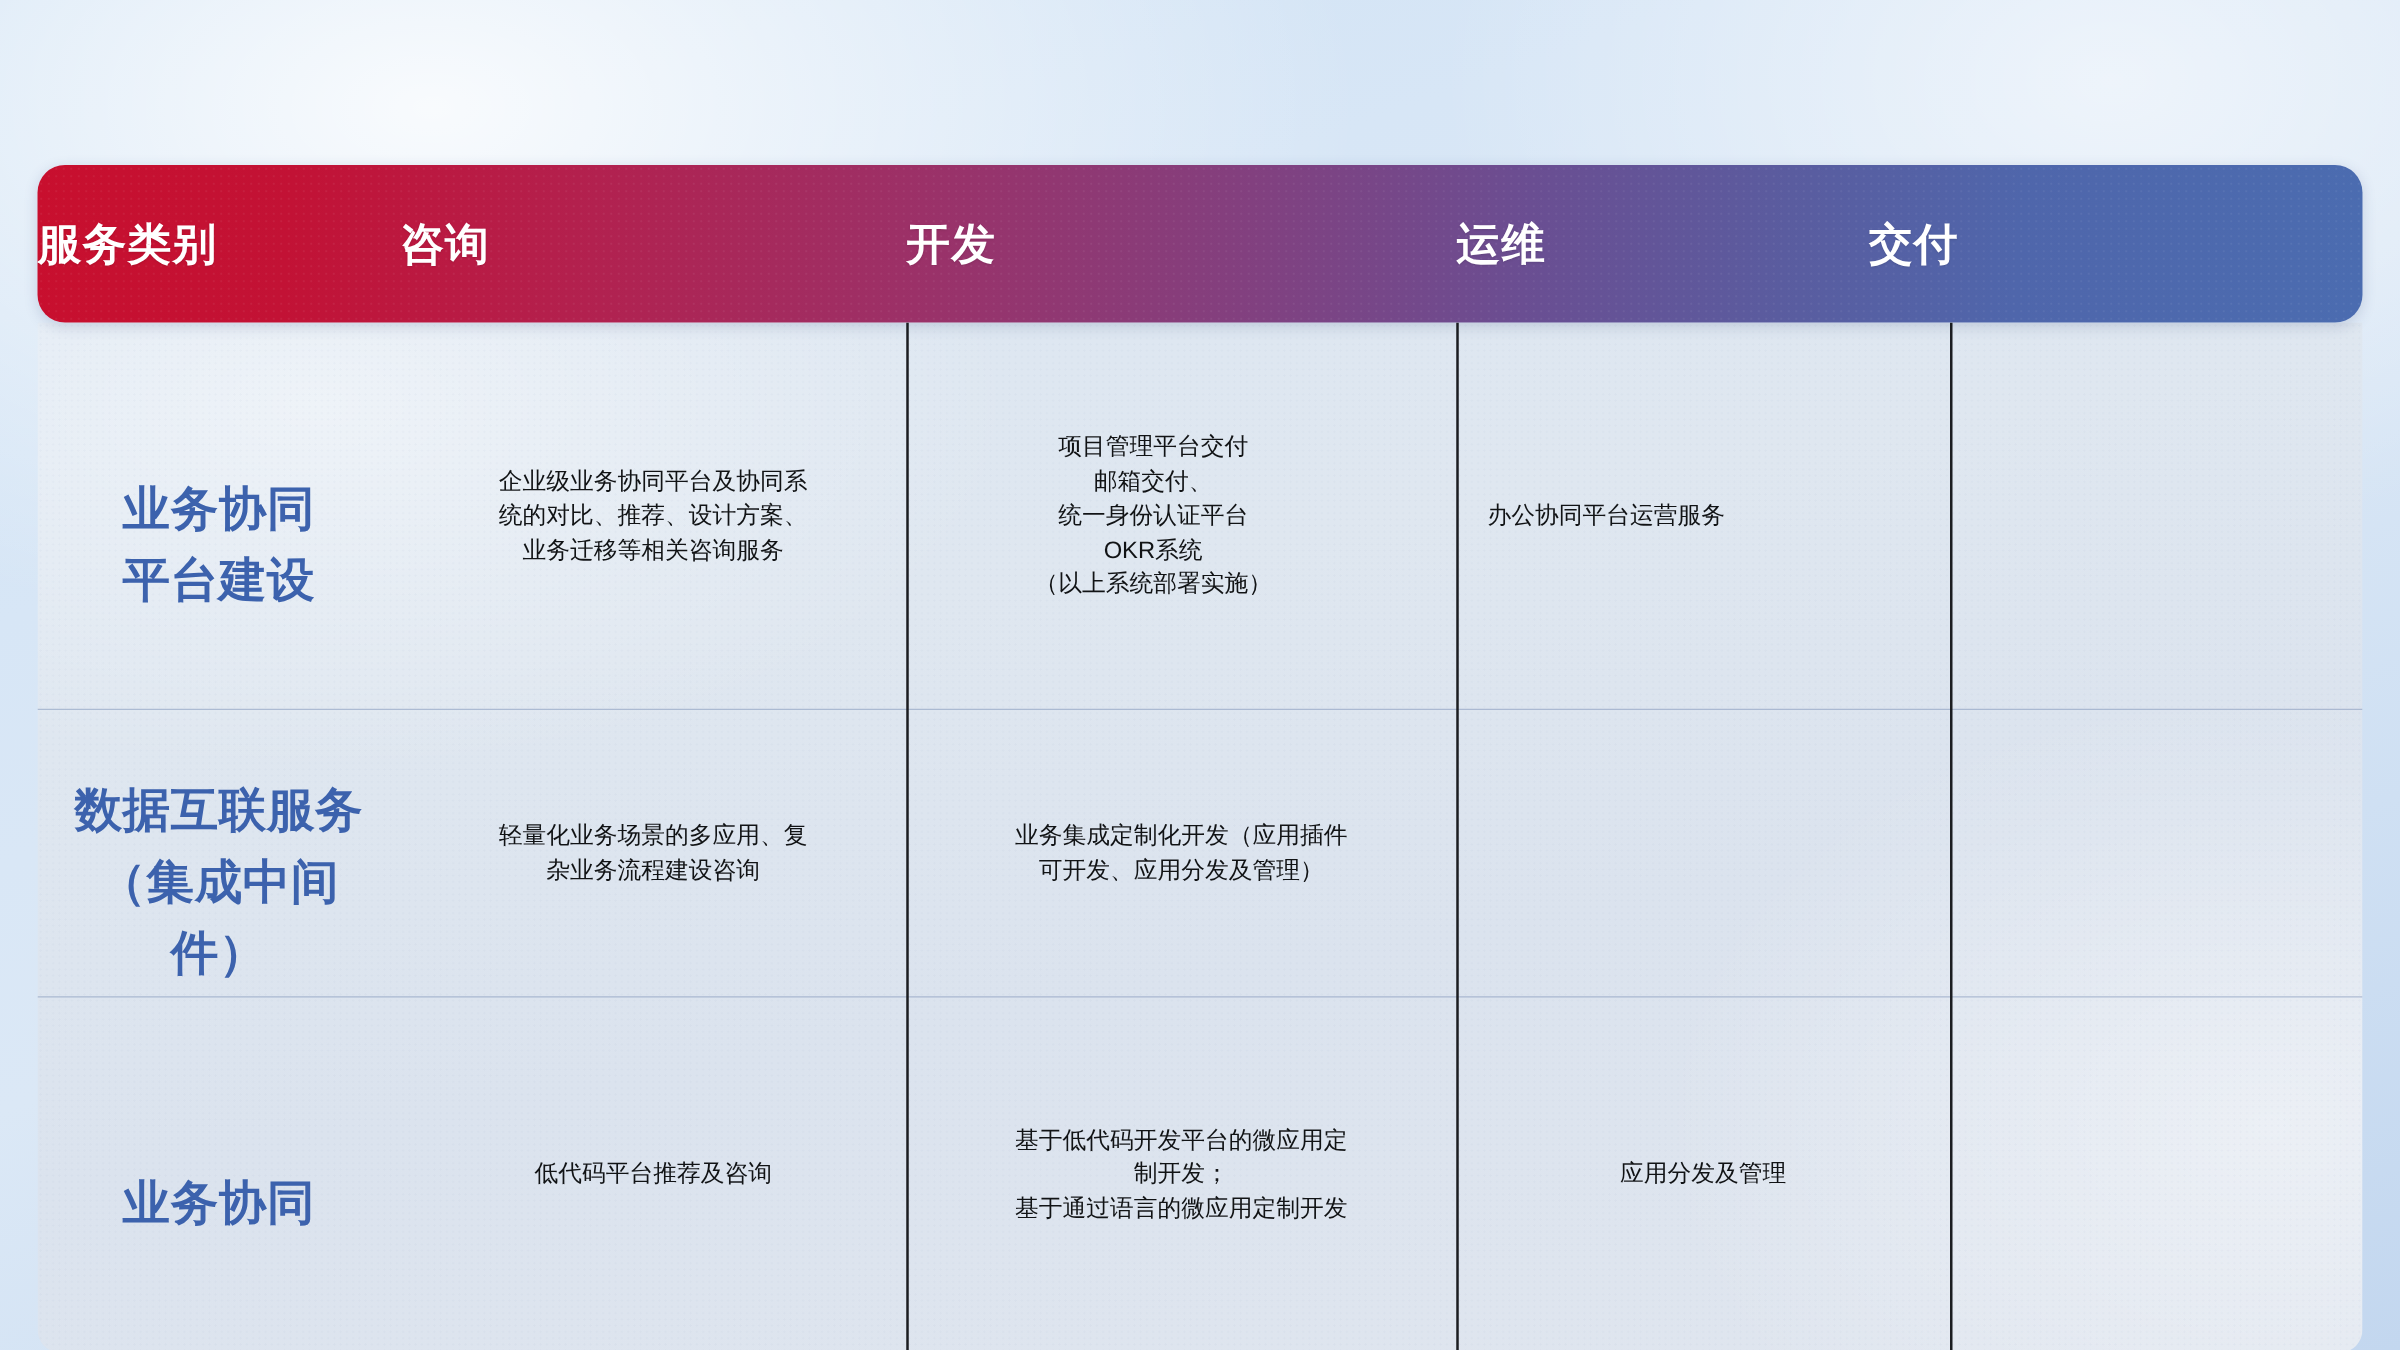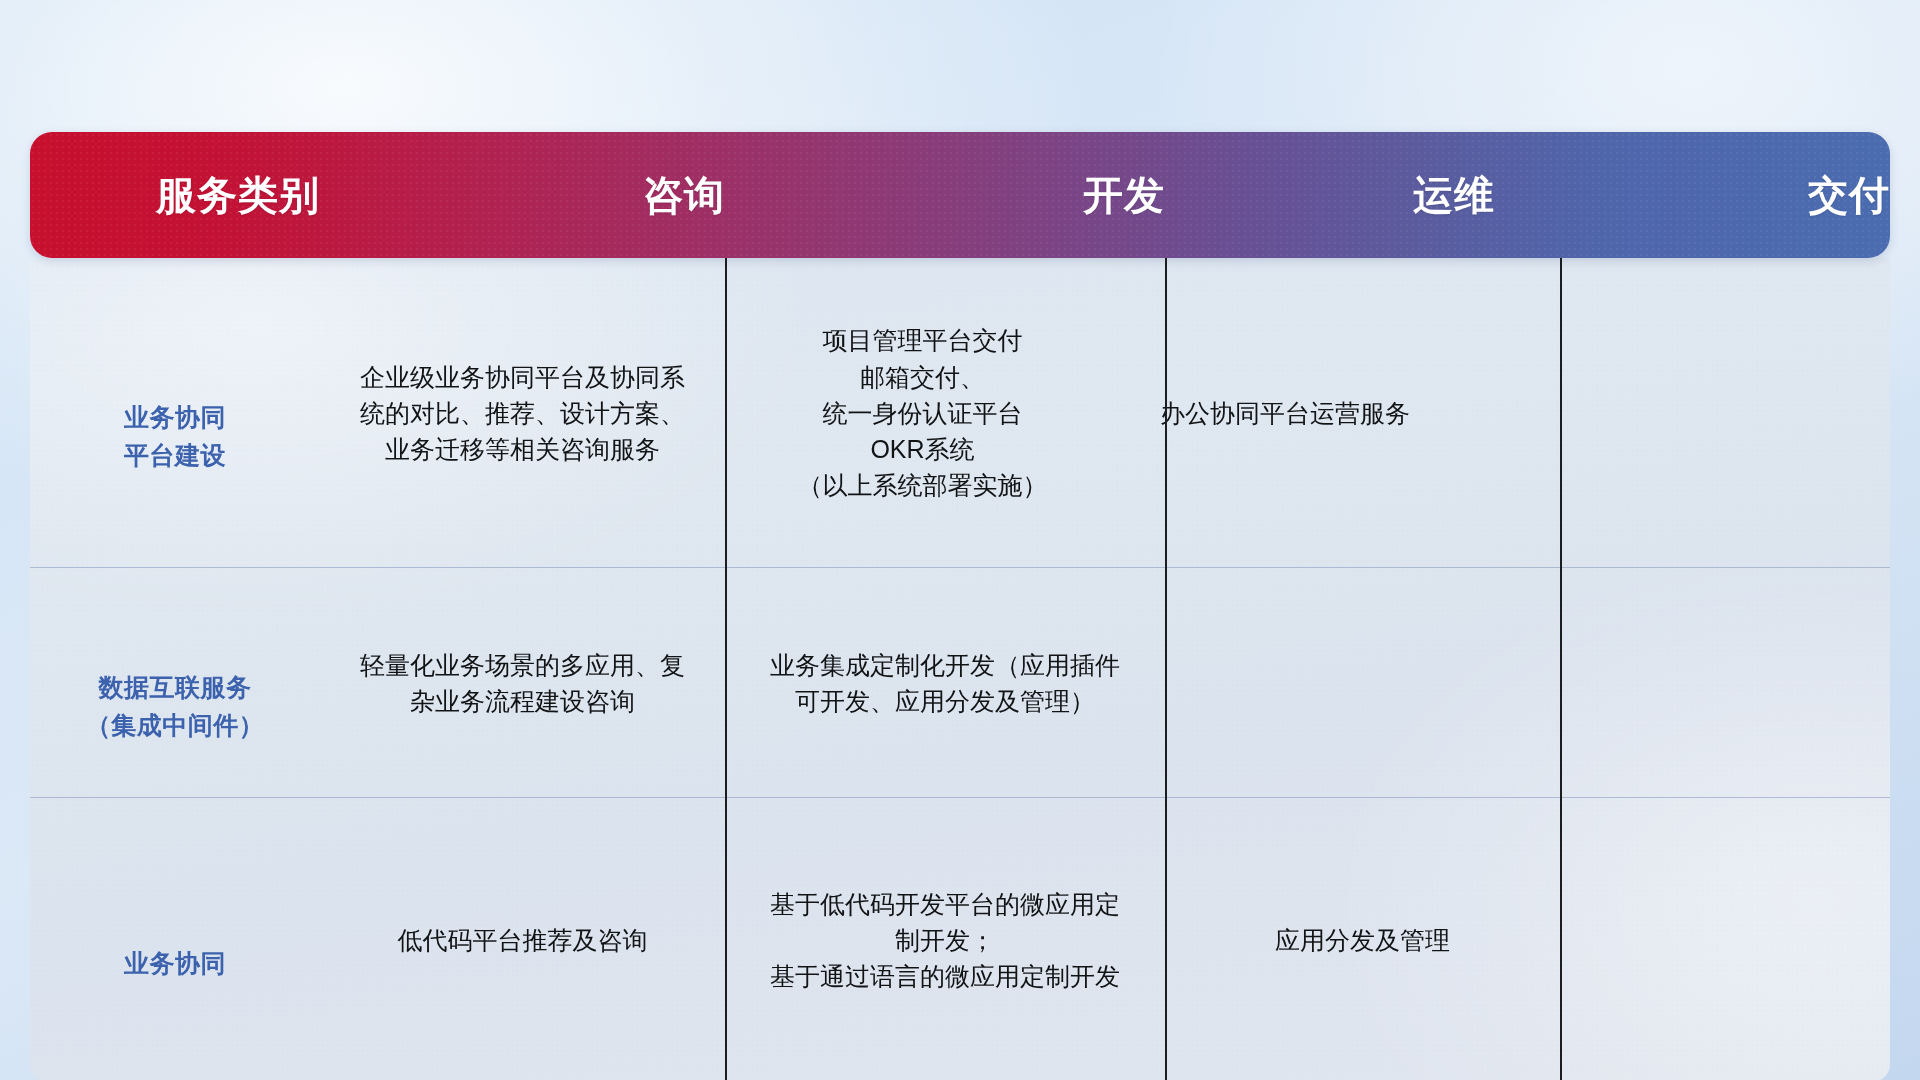--- a/index.html
+++ b/index.html
@@ -44,23 +44,23 @@
   }
   .thead::after{
     content:"";
     position:absolute; inset:0;
     background-image: radial-gradient(rgba(255,255,255,0.13) 0.8px, transparent 0.9px);
     background-size: 6px 6px;
     opacity:.45;
     pointer-events:none;
   }
   .th {
-    display:flex; align-items:center; justify-content:flex-end;
+    display:flex; align-items:center; justify-content:flex-start;
     color:#ffffff;
-    font-size:40px;
+    font-size:35px;
     font-weight:bold;
     letter-spacing:1px;
     text-shadow: 0 1px 2px rgba(0,0,0,0.12);
     position:relative; z-index:2;
   }
 
   
   .tbody {
     position:relative;
     height:824px;
@@ -95,31 +95,31 @@
     position:absolute;
     left:0; right:0; bottom:0;
     height:1px;
     background:rgba(130,150,185,0.55);
   }
 
   .td {
     display:flex; align-items:center; justify-content:center;
     padding:6px 18px;
     text-align:center;
-    font-size:25px;
+    font-size:19px;
     line-height:1.45;
     color:#111315;
     position:relative;
   }
   .td .txt { white-space:pre-line; }
 
   .td.cat {
     color:#3c62ad;
     font-weight:bold;
-    font-size:25px;
+    font-size:38px;
     line-height:1.5;
     letter-spacing:0.5px;
     margin-top:47px;
   }
 
   
   .vrule {
     position:absolute;
     top:0; bottom:0;
     width:2px;

